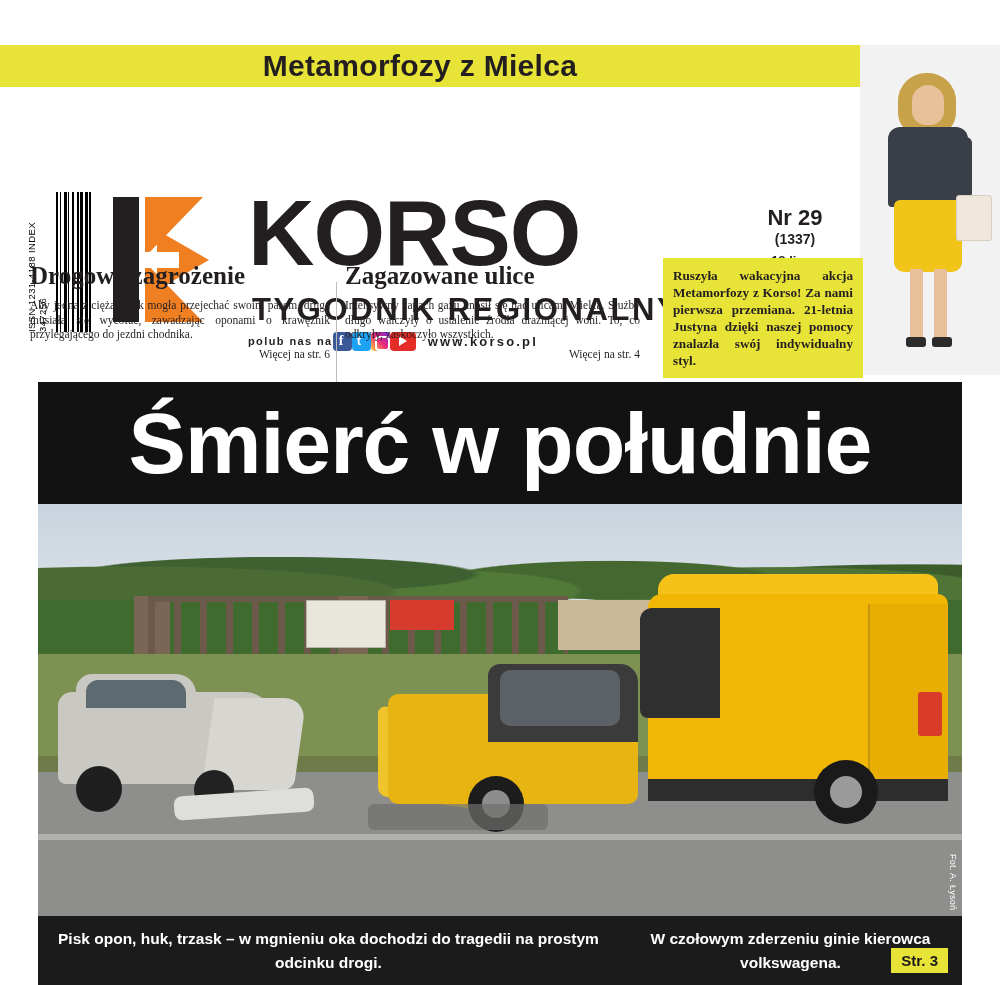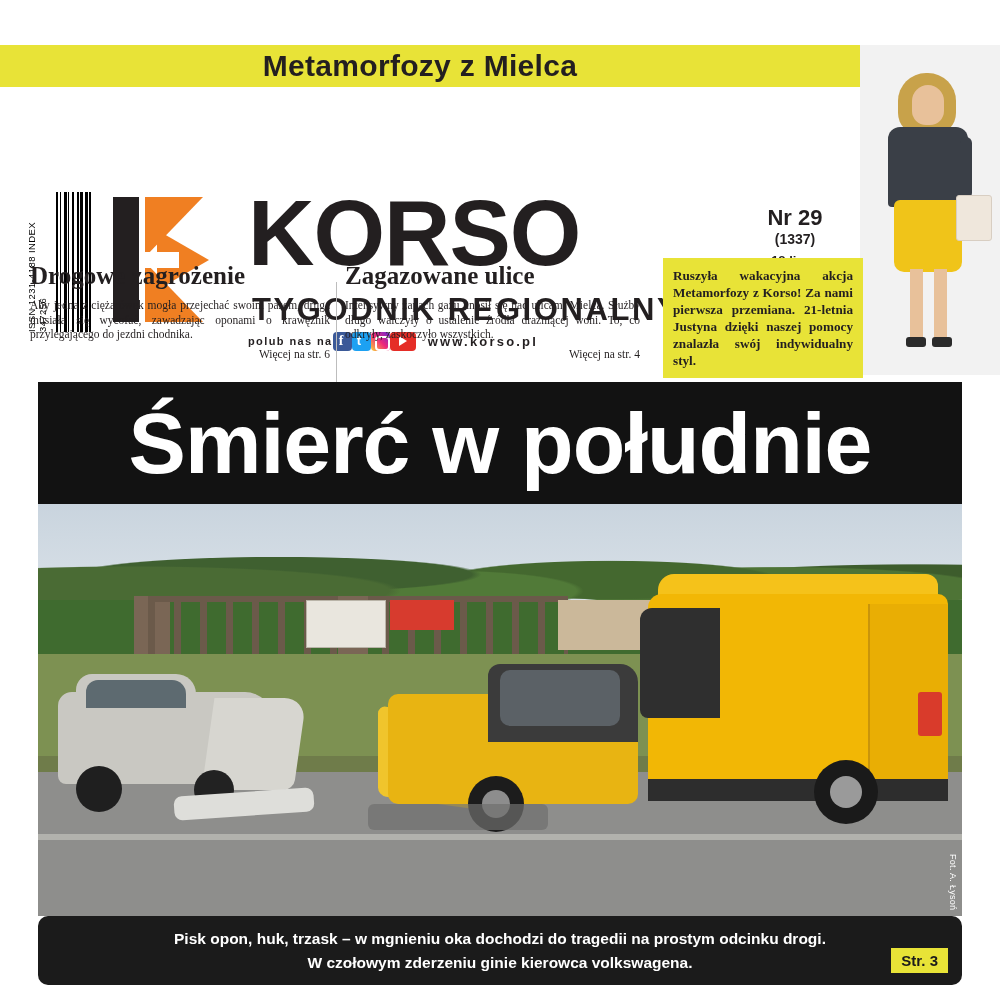--- a/index.html
+++ b/index.html
@@ -227,21 +227,21 @@
     position: absolute; right: 4px; bottom: 6px;
     writing-mode: vertical-rl;
     font-size: 9px; color: #fff; font-family: "Liberation Sans", sans-serif;
     letter-spacing: 0.3px;
   }
 
   
   .caption-bar {
     position: absolute; left: 38px; top: 916px; width: 924px; height: 69px;
     background: #1b1b1b; color: #fff;
-    display: flex; align-items: center; justify-content: center; flex-direction: column; border-radius: 10px;
+    display: flex; align-items: center; justify-content: center; flex-direction: row;
   }
   .caption-bar .l1, .caption-bar .l2 {
     font-size: 15.5px; font-weight: bold; color: #fff; line-height: 24px;
     text-align: center; font-family: "Liberation Sans", sans-serif;
   }
   .str3 {
     position: absolute; right: 14px; bottom: 12px;
     background: #e8e337; color: #1b1b1b; font-weight: bold; font-size: 15px;
     padding: 4px 10px;
   }

